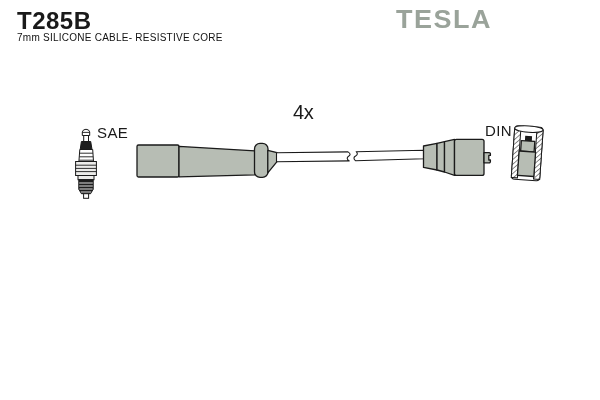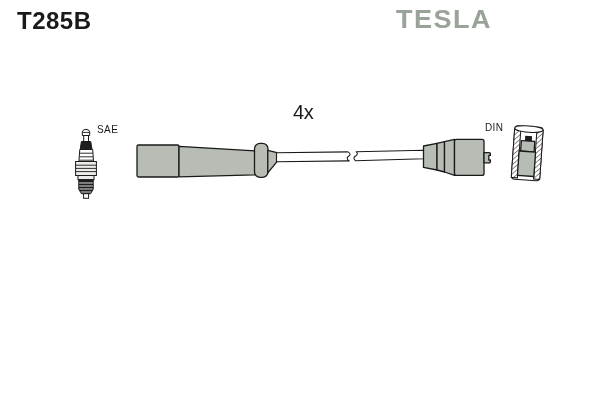--- a/index.html
+++ b/index.html
@@ -19,41 +19,42 @@
   .subtitle{
     left:17px;top:32px;
     font-size:10px;letter-spacing:.25px;color:#111;
   }
   .brand-logo{
     left:396px;top:5px;
     font-size:27px;font-weight:900;letter-spacing:1.5px;
     color:var(--brand-gray,#9aa39a);
     transform:scaleY(.95);transform-origin:top left;
   }
-  .label-sm{font-size:10px;letter-spacing:.4px;}
+  .label-sm{font-size:15px;letter-spacing:.4px;}
   .sae-label{left:97px;top:124px;}
   .din-label{left:485px;top:122px;text-align:center;}
   .qty-label{left:293px;top:101px;font-size:20px;letter-spacing:-.3px;}
   svg.diagram{position:absolute;left:0;top:0;}
   
   .part{fill:var(--part-fill,#b7bdb4);stroke:var(--line,#1a1a1a);stroke-width:1.3;stroke-linejoin:round;}
   .w{fill:#fff;stroke:var(--line,#1a1a1a);stroke-width:1;}
   .dk{fill:var(--dark-fill,#1e1e1e);stroke:var(--line,#1a1a1a);stroke-width:1;}
   .mt{fill:var(--metal-fill,#ececea);stroke:var(--line,#1a1a1a);stroke-width:1;}
   .ln{stroke:var(--line,#1a1a1a);stroke-width:.9;}
   .thread-ln{stroke:#dcdcdc;stroke-width:1;}
   .cable{fill:#fff;stroke:var(--line,#1a1a1a);stroke-width:1.1;stroke-linejoin:round;}
   .hatchwall{fill:url(#hatch);stroke:var(--line,#1a1a1a);stroke-width:1;}
 </style>
 </head>
 <body>
 
 <div class="page">
 
   <div class="abs product-code">T285B</div>
+  <div class="abs subtitle">7mm SILICONE CABLE- RESISTIVE CORE</div>
   <div class="abs brand-logo">TESLA</div>
 
   <svg class="diagram" width="600" height="400" viewBox="0 0 600 400" xmlns="http://www.w3.org/2000/svg">
     <defs>
       <pattern id="hatch" width="3.5" height="3.5" patternUnits="userSpaceOnUse" patternTransform="rotate(45)">
         <rect width="3.5" height="3.5" fill="#ffffff"></rect>
         <line x1="0" y1="0" x2="0" y2="3.5" stroke="#2a2a2a" stroke-width="1.1"></line>
       </pattern>
     </defs>
 

